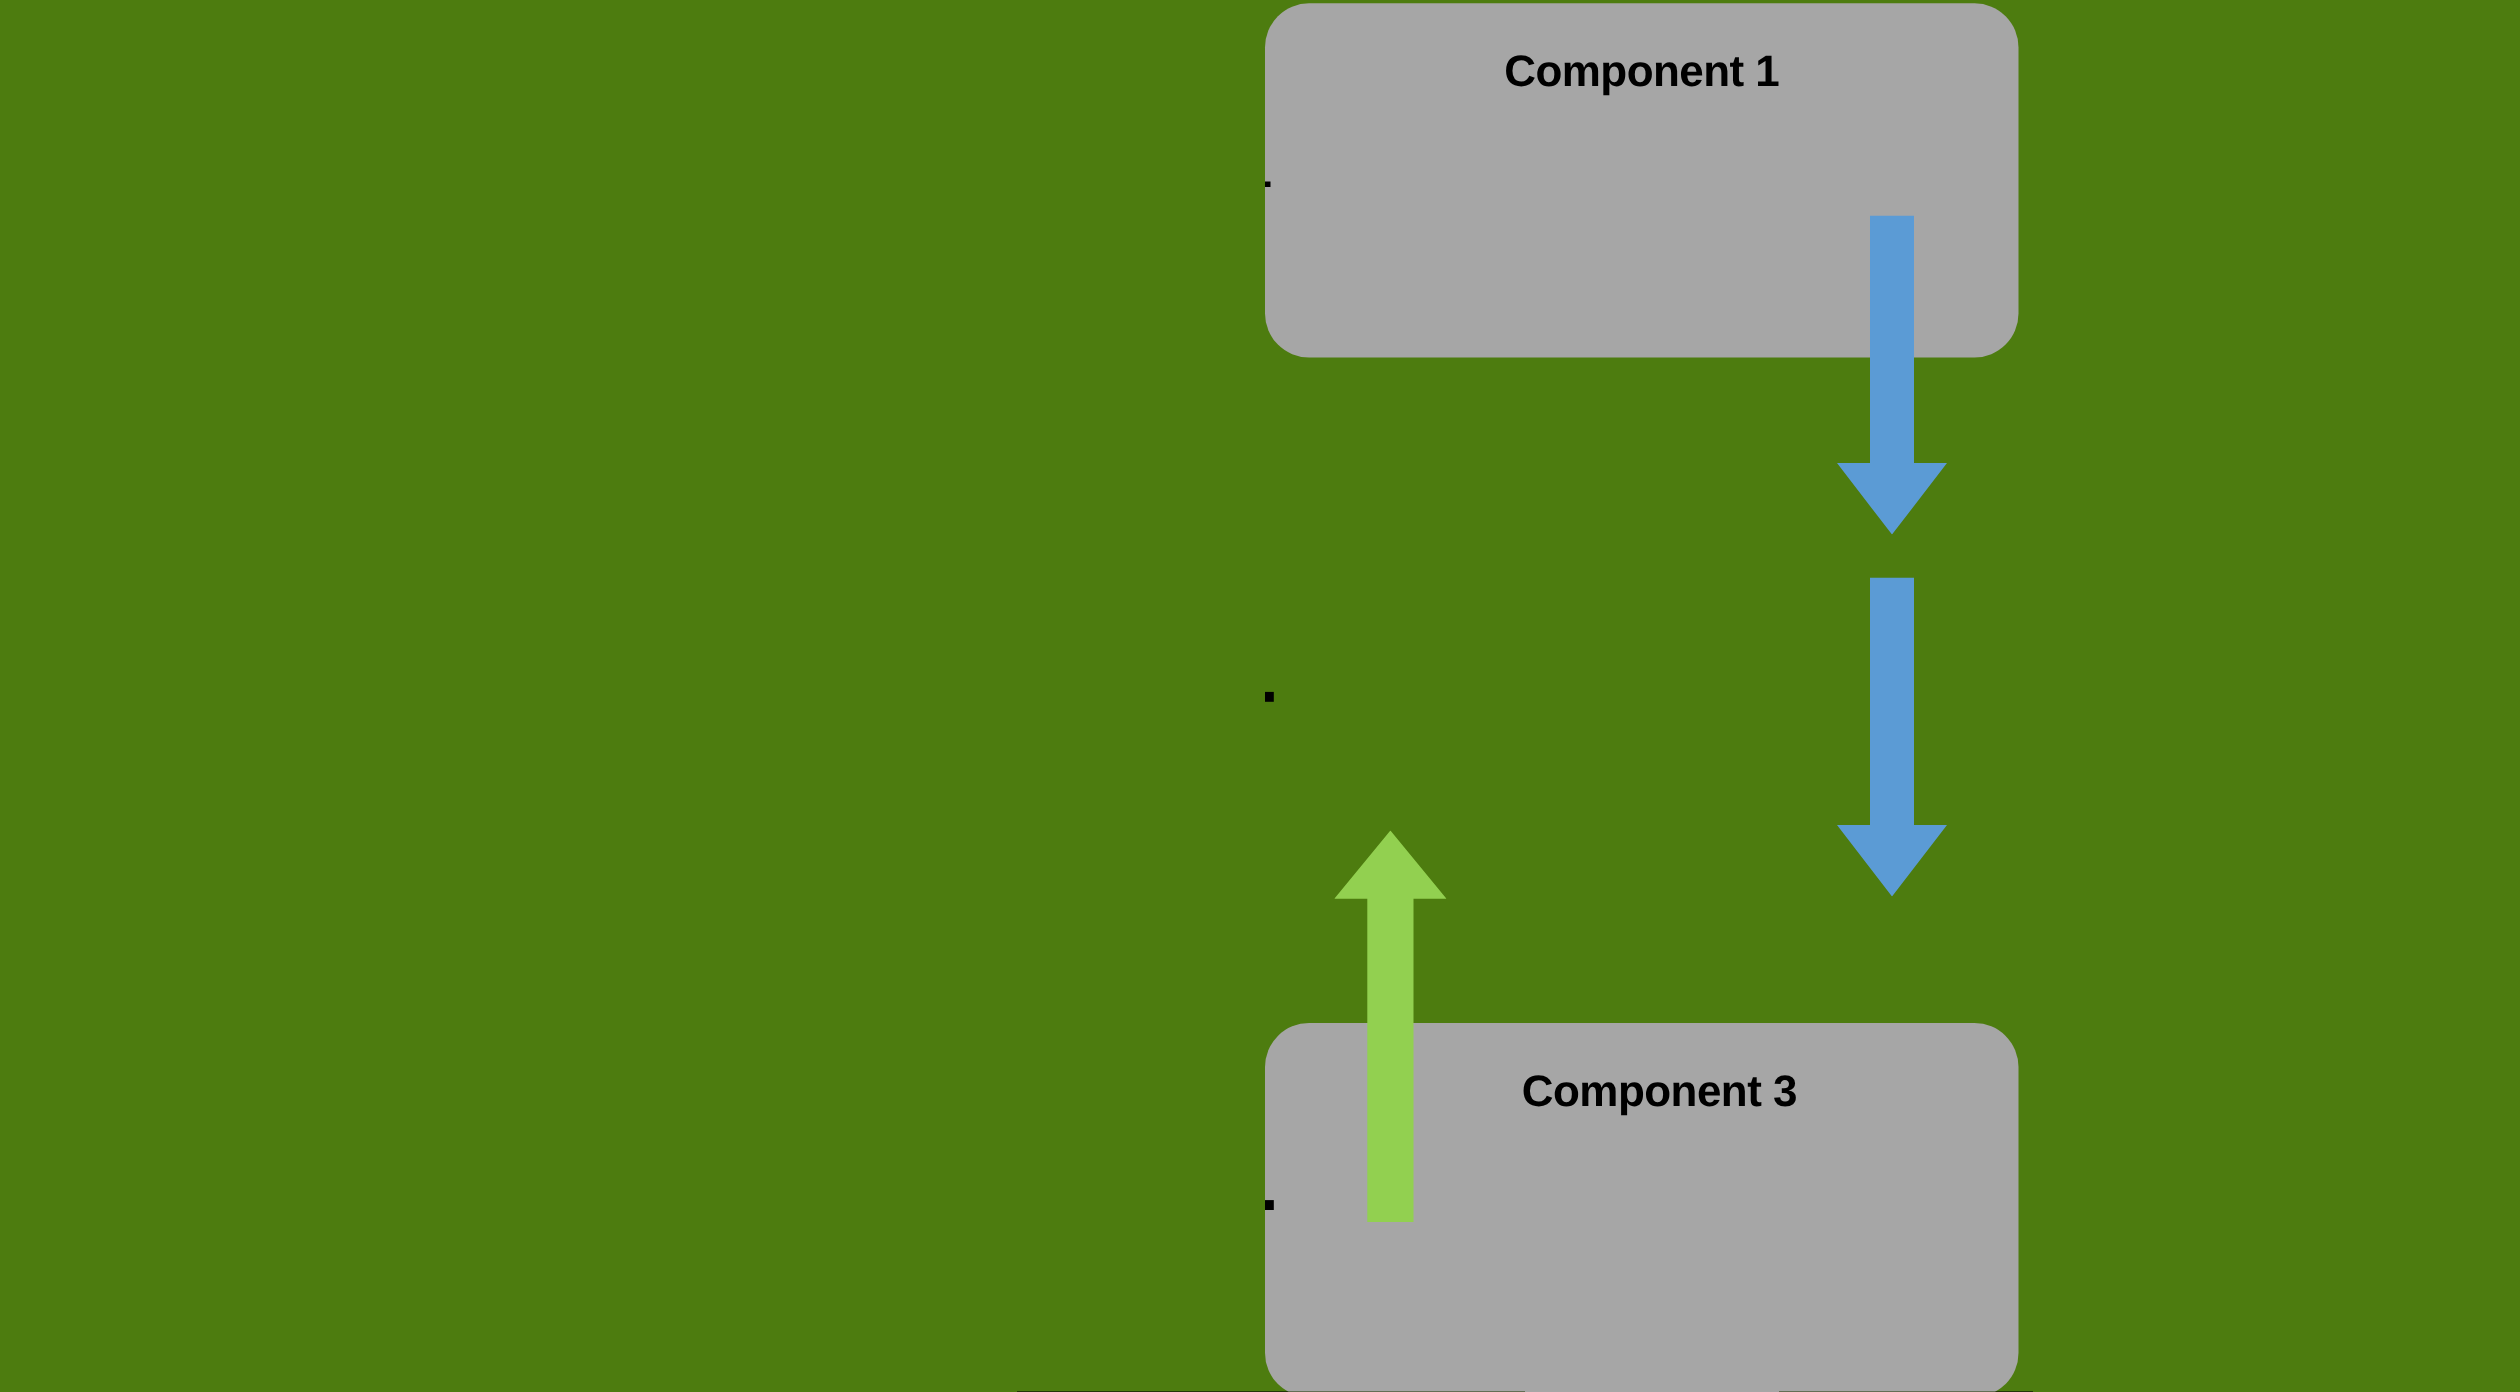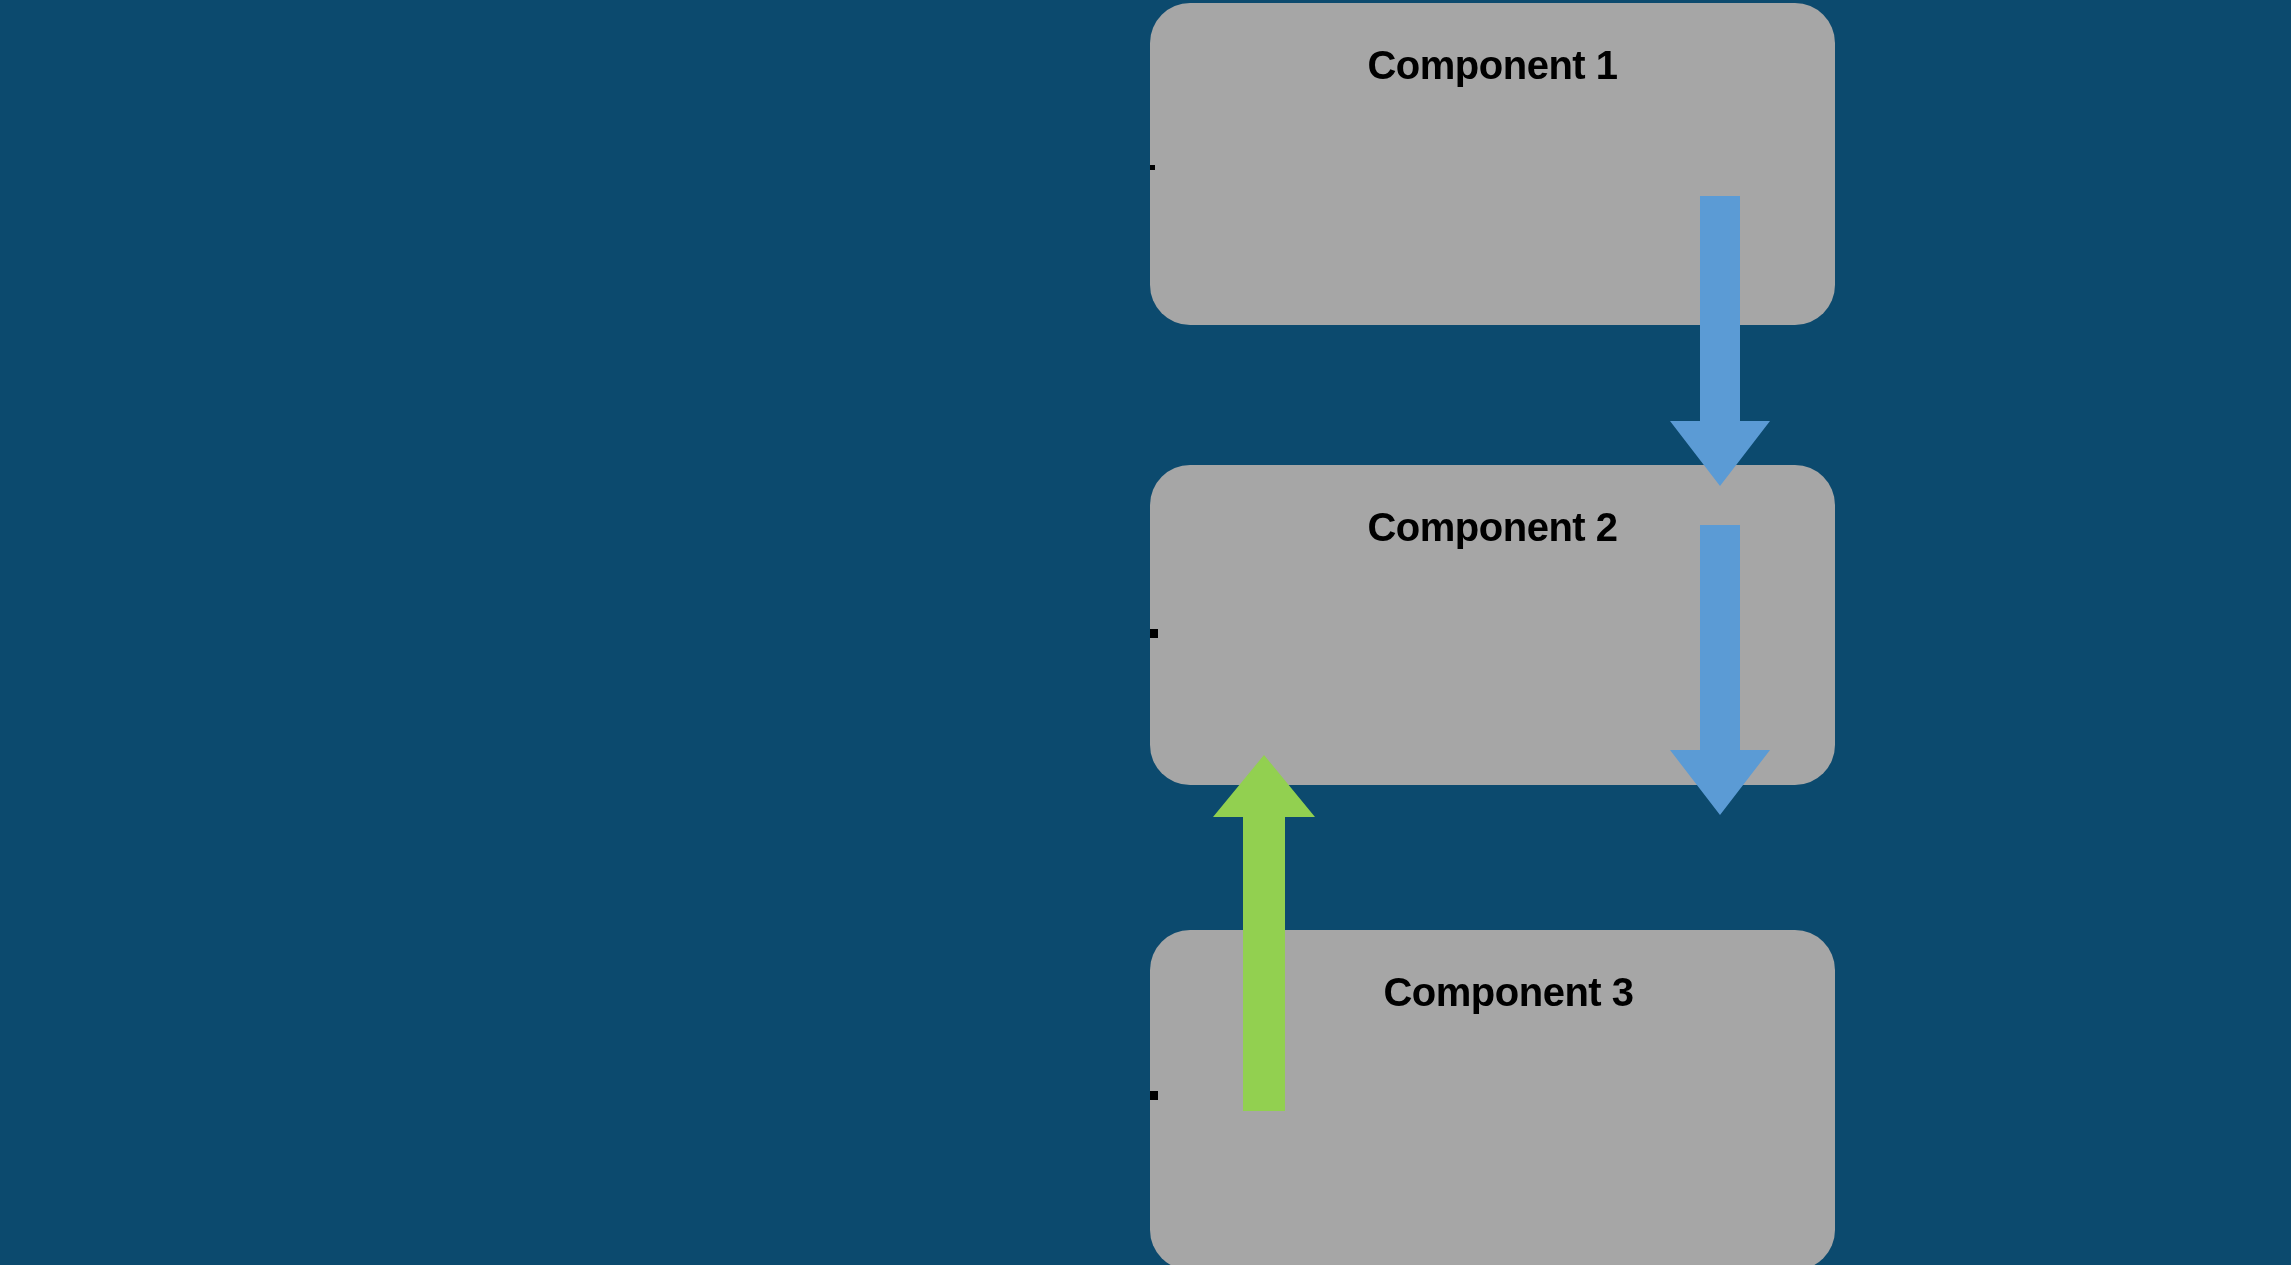--- a/index.html
+++ b/index.html
@@ -10,21 +10,21 @@
   body {
     width: 2291px;
     height: 1265px;
     overflow: hidden;
     font-family: "Liberation Sans", sans-serif;
   }
   #canvas {
     position: relative;
     width: 2291px;
     height: 1265px;
-    background: #0c4a6e;
+    background: #4d7c0f;
   }
 
   
   .component {
     position: absolute;
     left: 1150px;
     width: 685px;
     background: #A6A6A6;
     border-radius: 40px;
     box-sizing: border-box;
@@ -74,24 +74,20 @@
 <body>
 
 <div id="canvas">
 
   <div class="component" id="component-1">
     <div class="component-title">Component 1</div>
 
   </div>
   <div class="edge-notch" id="notch-1"></div>
 
-  <div class="component" id="component-2">
-    <div class="component-title">Component 2</div>
-
-  </div>
   <div class="edge-notch" id="notch-2"></div>
 
   <div class="component" id="component-3">
     <div class="component-title">Component 3</div>
 
   </div>
   <div class="edge-notch" id="notch-3"></div>
 
   <div class="arrow" id="arrow-blue-1">
     <svg width="100" height="290" viewBox="0 0 100 290">

